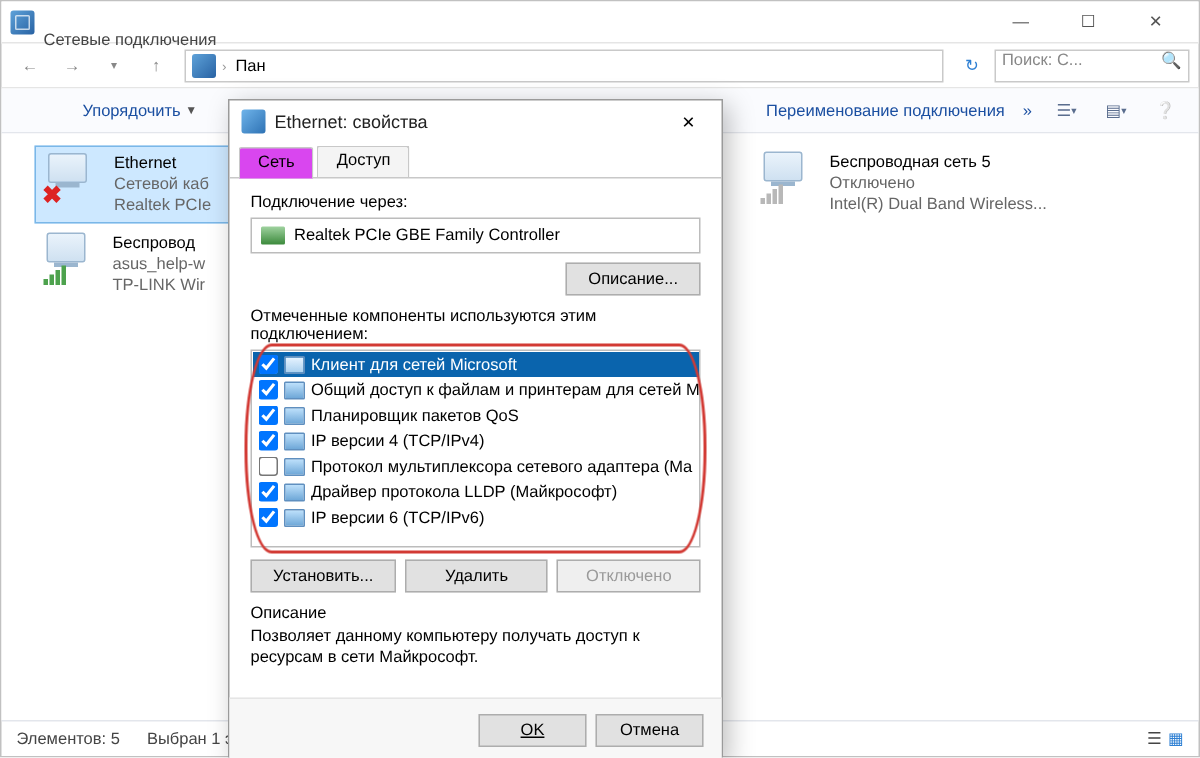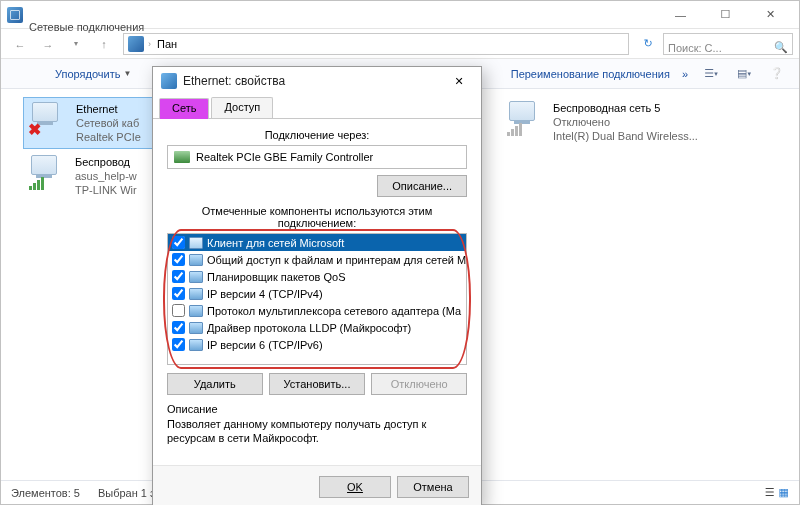--- a/index.html
+++ b/index.html
@@ -13,21 +13,21 @@
 .titlebar .title { flex: 1; color: #444; margin-top: 24px; }
 .titlebar .winbtn { width: 45px; height: 28px; display: flex; align-items: center; justify-content: center; color: #555; }
 
 .navbar { height: 30px; display: flex; align-items: center; padding: 0 6px; gap: 2px; border-bottom: 1px solid #e5e5e5; }
 .navbtn { width: 26px; height: 24px; display: flex; align-items: center; justify-content: center; color: #888; border-radius: 2px; }
 .navbtn.active { color: #2d7fd3; }
 .addrbar { flex: 1; height: 22px; border: 1px solid #c9c9c9; display: flex; align-items: center; padding: 0 4px; gap: 4px; margin: 0 4px; background: #fff; }
 .addrbar .ab-icon { width: 16px; height: 16px; background: linear-gradient(135deg,#5ea2d9,#2862a3); border-radius: 2px; }
 .addrbar .crumb { border: none; padding: 0 2px; }
 .addrbar .caret { color: #999; font-size: 9px; }
-.searchbox { width: 130px; height: 22px; border: 1px solid #c9c9c9; display: flex; align-items: flex-end; padding: 0 4px; gap: 4px; color: #888; }
+.searchbox { width: 130px; height: 22px; border: 1px solid #c9c9c9; display: flex; align-items: flex-start; padding: 0 4px; gap: 4px; color: #888; }
 
 .toolbar { height: 30px; display: flex; align-items: center; padding: 0 8px; background: #fafbfe; border-bottom: 1px solid #e3e6ec; gap: 2px; }
 .toolbar .tb-item { color: #1b4fa1; padding: 3px 6px; display: flex; align-items: center; gap: 3px; margin-left: 40px; }
 .toolbar .tb-item .drop { font-size: 8px; color: #555; }
 .toolbar .spacer { flex: 1; }
 .toolbar .overflow { color: #1b4fa1; padding: 0 4px; }
 .toolbar .viewbtn { width: 28px; height: 22px; display: flex; align-items: center; justify-content: center; color: #5a6d8e; margin-left: 3px; }
 
 .content { flex: 1; position: relative; background: #fff; }
 .conn-item { position: absolute; display: flex; gap: 8px; width: 210px; padding: 4px; }
@@ -50,21 +50,21 @@
 .dialog { position: absolute; left: 152px; top: 18px; width: 330px; height: 442px; background: #fff; border: 1px solid #9a9a9a; box-shadow: 4px 4px 16px rgba(0,0,0,.25); display: flex; flex-direction: column; z-index: 10; margin-top: 48px; }
 .dialog .dlg-title { height: 28px; display: flex; align-items: center; padding: 0 8px; }
 .dialog .dlg-title .dicon { width: 16px; height: 16px; margin-right: 6px; background: linear-gradient(135deg,#6fb4ea,#2e72b4); border-radius: 2px; }
 .dialog .dlg-title .dtext { flex: 1; font-size: 12px; color: #222; }
 .dialog .dlg-title .dclose { width: 28px; height: 22px; display: flex; align-items: center; justify-content: center; font-size: 13px; }
 .dialog .tabs { height: 24px; display: flex; padding-left: 6px; border-bottom: 1px solid #c8c8c8; }
 .dialog .tab { padding: 3px 12px 0; border: 1px solid #c8c8c8; border-bottom: none; background: #fff; margin-right: 2px; margin-top: 2px; border-radius: 2px 2px 0 0; }
 .dialog .tab.active { background: #d946ef; position: relative; top: 1px; }
 .dialog .tab:not(.active) { background: #f4f4f4; }
 .dialog .body { flex: 1; padding: 10px 14px 6px; display: flex; flex-direction: column; }
-.dialog .label { margin-bottom: 4px; text-align: center; }
+.dialog .label { margin-bottom: 4px; }
 .dialog .adapter { height: 24px; border: 1px solid #bcbcbc; display: flex; align-items: center; padding: 0 6px; gap: 6px; margin-bottom: 6px; }
 .dialog .adapter .aicon { width: 16px; height: 12px; background: linear-gradient(#9fd29f,#3c8a3c); border-radius: 1px; }
 .dialog .cfgrow { display: flex; justify-content: flex-end; margin-bottom: 8px; }
 .dialog .btn { height: 22px; padding: 0 14px; border: 1px solid #adadad; background: #e1e1e1; display: inline-flex; align-items: center; justify-content: center; }
 .dialog .btn[disabled] { color:#9a9a9a; background:#efefef; }
 .dialog .complist-wrap { position: relative; margin-bottom: 8px; }
 .dialog .redring { position:absolute; inset:-4px -4px -4px -4px; border:2px solid #d23a34; border-radius:18px/68px; pointer-events:none; }
 .dialog .complist { height: 132px; border: 1px solid #bcbcbc; overflow-x: auto; overflow-y: hidden; background: #fff; }
 .dialog .complist-inner { min-width: 340px; }
 .dialog .compitem { height: 17px; display: flex; align-items: center; gap: 4px; padding: 0 4px; white-space: nowrap; }
@@ -254,24 +254,24 @@
             <div class="compitem">
               <input type="checkbox" checked="" style="">
               <div class="ciicon"></div>
               <span>IP версии 6 (TCP/IPv6)</span>
             </div>
           </div>
       </div>
     </div>
     <div class="btnrow">
       <button class="btn">
+          <span>Установить...</span>
+        </button>
+      <button class="btn">
           <span>Удалить</span>
-        </button>
-      <button class="btn">
-          <span>Установить...</span>
         </button>
       <button class="btn" disabled="">
           <span>Отключено</span>
         </button>
     </div>
     <div class="desc-label">Описание</div>
     <div class="desc-text">Позволяет данному компьютеру получать доступ к ресурсам в сети Майкрософт.</div>
   </div>
   <div class="footer">
     <button class="btn" style="min-width:72px;text-decoration:underline;">

